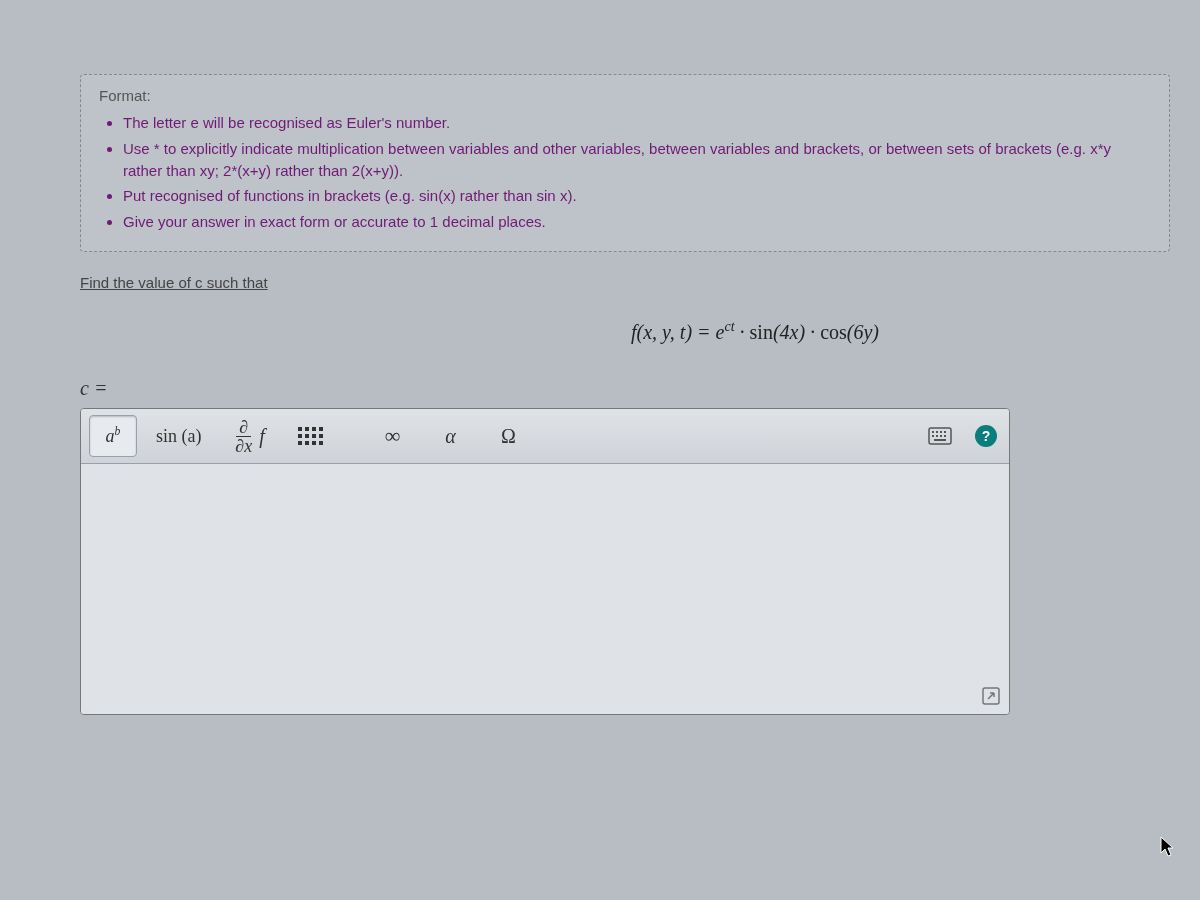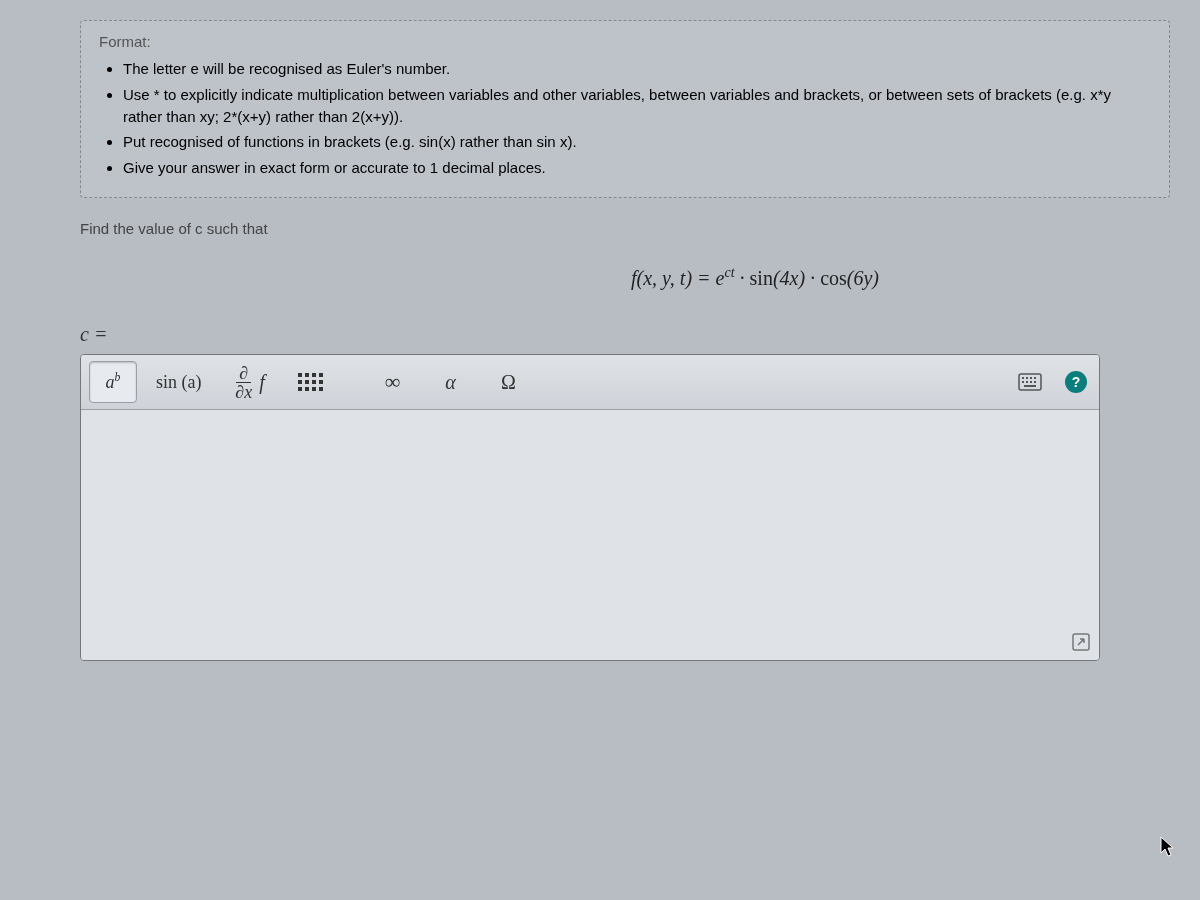--- a/index.html
+++ b/index.html
@@ -8,45 +8,47 @@
     padding: 0;
     background: #b8bdc4;
     font-family: Arial, Helvetica, sans-serif;
     font-size: 15px;
     color: #333;
     width: 1200px;
     height: 900px;
     overflow: hidden;
   }
   .page {
-    padding: 20px 30px 30px 80px;
+    padding: 30px 30px 30px 80px;
+    margin-top: 44px;
   }
   .format-box {
     border: 1.5px dashed #888;
     border-radius: 4px;
     padding: 12px 18px 14px 18px;
     margin-bottom: 22px;
     background: rgba(200,204,210,0.4);
   }
   .format-title {
     color: #555;
     margin-bottom: 8px;
   }
   .format-box ul {
     margin: 0;
     padding-left: 24px;
-    color: #000000;
+    color: #701a75;
   }
   .format-box li {
     margin-bottom: 4px;
     line-height: 1.45;
   }
   .question-text {
     color: #444;
     margin-bottom: 28px;
+    text-decoration: underline;
   }
   .equation {
     text-align: center;
     font-family: "Times New Roman", serif;
     font-style: italic;
     font-size: 20px;
     color: #222;
     margin: 0 0 34px 260px;
   }
   .equation .upright { font-style: normal; }
@@ -61,21 +63,21 @@
     font-style: italic;
     font-size: 20px;
     color: #333;
     margin-bottom: 8px;
   }
   .editor {
     border: 1px solid #777;
     border-radius: 4px;
     background: #d4d7dc;
     box-shadow: inset 0 0 2px rgba(0,0,0,0.15);
-    width: 1020px;
+    width: 930px;
     overflow: hidden;
   }
   .toolbar {
     display: flex;
     align-items: center;
     gap: 10px;
     padding: 6px 8px;
     border-bottom: 1px solid #9aa0a8;
     background: linear-gradient(#dfe2e6,#cfd3d9);
   }

